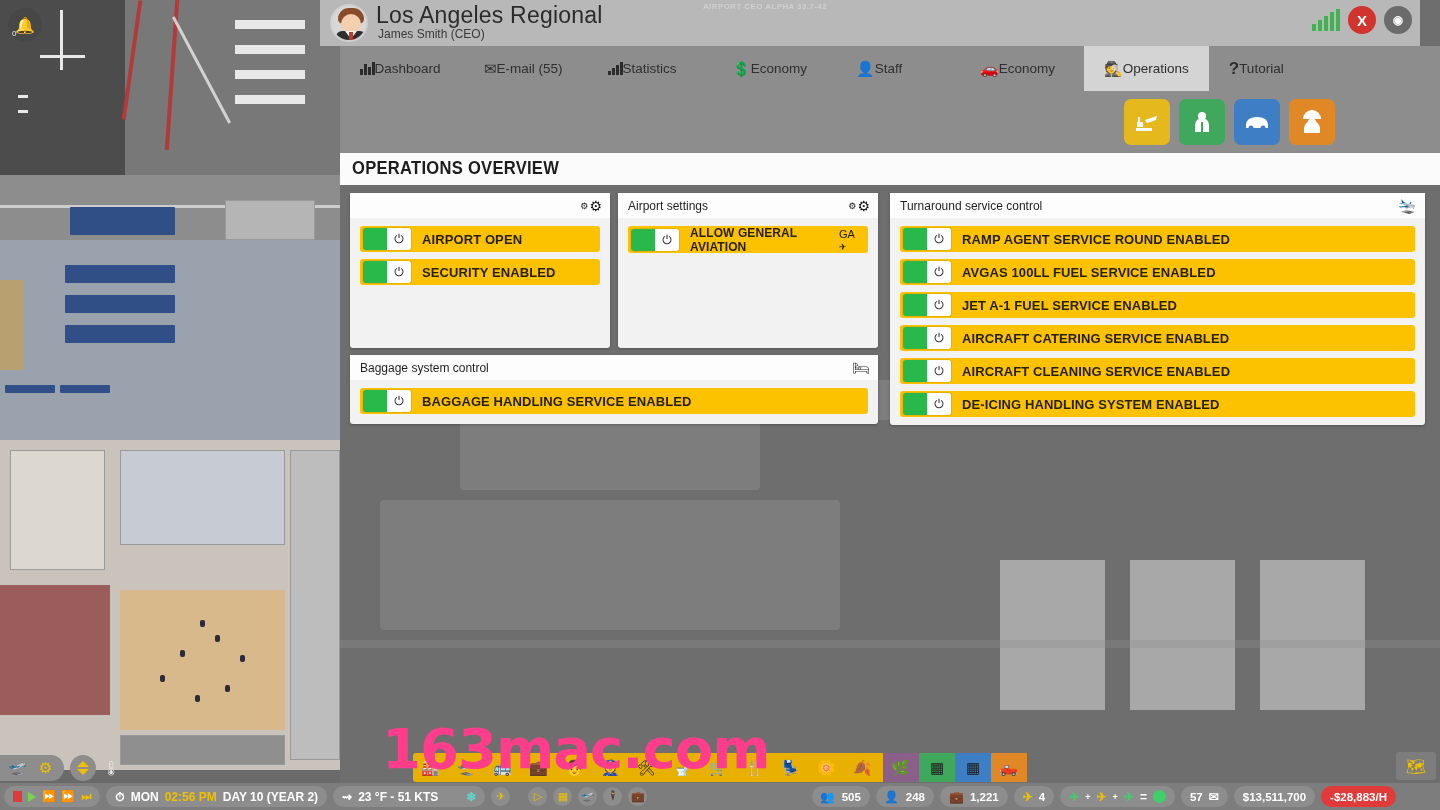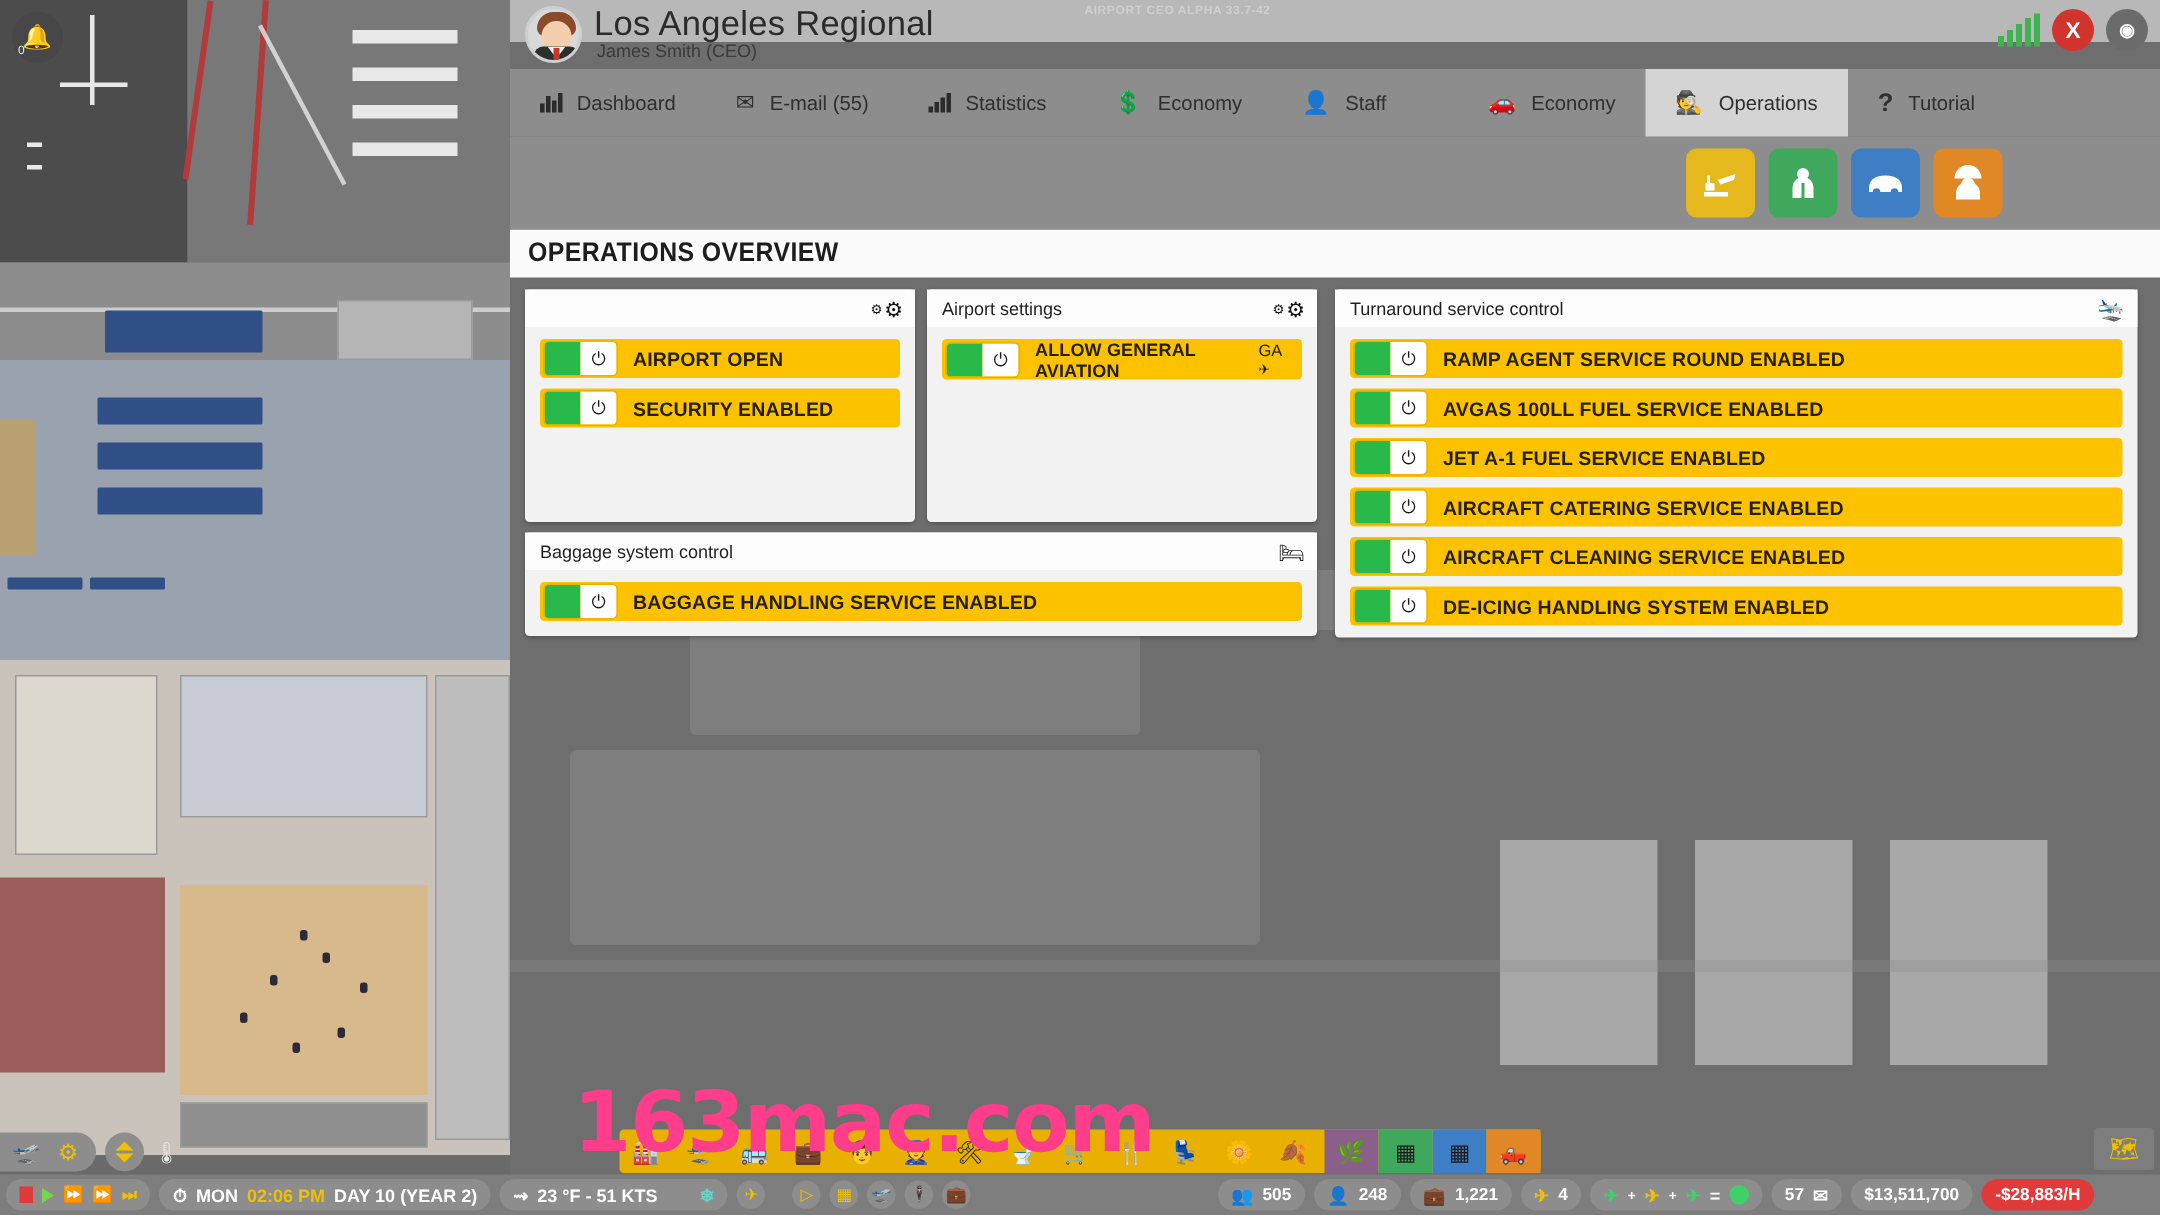--- a/index.html
+++ b/index.html
@@ -34,21 +34,21 @@
   .personDot { position:absolute; width:5px; height:7px; background:#2a2a3a; border-radius:2px;}
 
   
   .apron-big { left:340px; top:0; width:1100px; height:810px; background:#6e6e6e; }
   .pad { position:absolute; background:#7d7d7d; border-radius:4px; }
   .padlight { position:absolute; background:#8e8e8e; }
   .runway-white { position:absolute; background:#d9d9d9; opacity:.55;}
 
   
   #topbar {
-    position:absolute; left:340px; top:0; width:1100px; height:28px;
+    position:absolute; left:320px; top:0; width:1100px; height:46px;
     background:#b8b8b8; z-index:20;
   }
   #avatar {
     position:absolute; left:10px; top:4px; width:38px; height:38px;
     border-radius:50%; background:#d8d8d8; border:2px solid #cfcfcf; overflow:hidden;
   }
   .av-hair { position:absolute; left:6px; top:2px; width:26px; height:16px; background:#8a4b2a; border-radius:13px 13px 6px 6px;}
   .av-face { position:absolute; left:9px; top:8px; width:20px; height:20px; background:#f3cfae; border-radius:10px;}
   .av-body { position:absolute; left:4px; top:25px; width:30px; height:14px; background:#2e2e2e; border-radius:6px 6px 0 0;}
   .av-tie  { position:absolute; left:17px; top:26px; width:4px; height:12px; background:#c0392b;}
@@ -75,21 +75,21 @@
   }
   .hud-x { background:#d0342c; }
   .hud-cam { background:#6b6b6b; font-size:12px; }
 
   
   #navbar {
     position:absolute; left:340px; top:46px; width:1100px; height:45px;
     background:#8d8d8d; z-index:20; display:flex;
   }
   .tab {
-    display:flex; align-items:center; gap:10px;
+    display:flex; align-items:center; 
     padding:0 20px; height:45px; cursor:pointer;
     color:#2f2f2f; font-size:13.5px;
     min-width:124px;
   }
   .tab.active { background:#d4d4d4; }
   .tab .ticon { font-size:15px; line-height:1; }
   .bars-ico { display:flex; align-items:flex-end; gap:1.5px; height:13px;}
   .bars-ico i { display:block; width:2.5px; background:#2b2b2b;}
 
   
@@ -559,21 +559,21 @@
     <span class="sq-stop speedbtn"></span>
     <span class="tri green speedbtn"></span>
     <span class="speedbtn" style="color:#f0c000">⏩</span>
     <span class="speedbtn" style="color:#f0c000">⏩</span>
     <span class="speedbtn" style="color:#f0c000">⏭</span>
   </div>
 
   <div class="pill">
     <span>⏱</span>
     <span>MON</span>
-    <span style="color:#f0c000">02:06 PM</span>
+    <span style="color:#f0c000">02:56 PM</span>
     <span>DAY 10 (YEAR 2)</span>
   </div>
 
   <div class="pill">
     <span>⇝</span>
     <span>23 °F - 51 KTS</span>
     <span style="color:#5fd6c8;margin-left:22px">❄</span>
   </div>
 
   <div class="circ-icon">✈</div>

